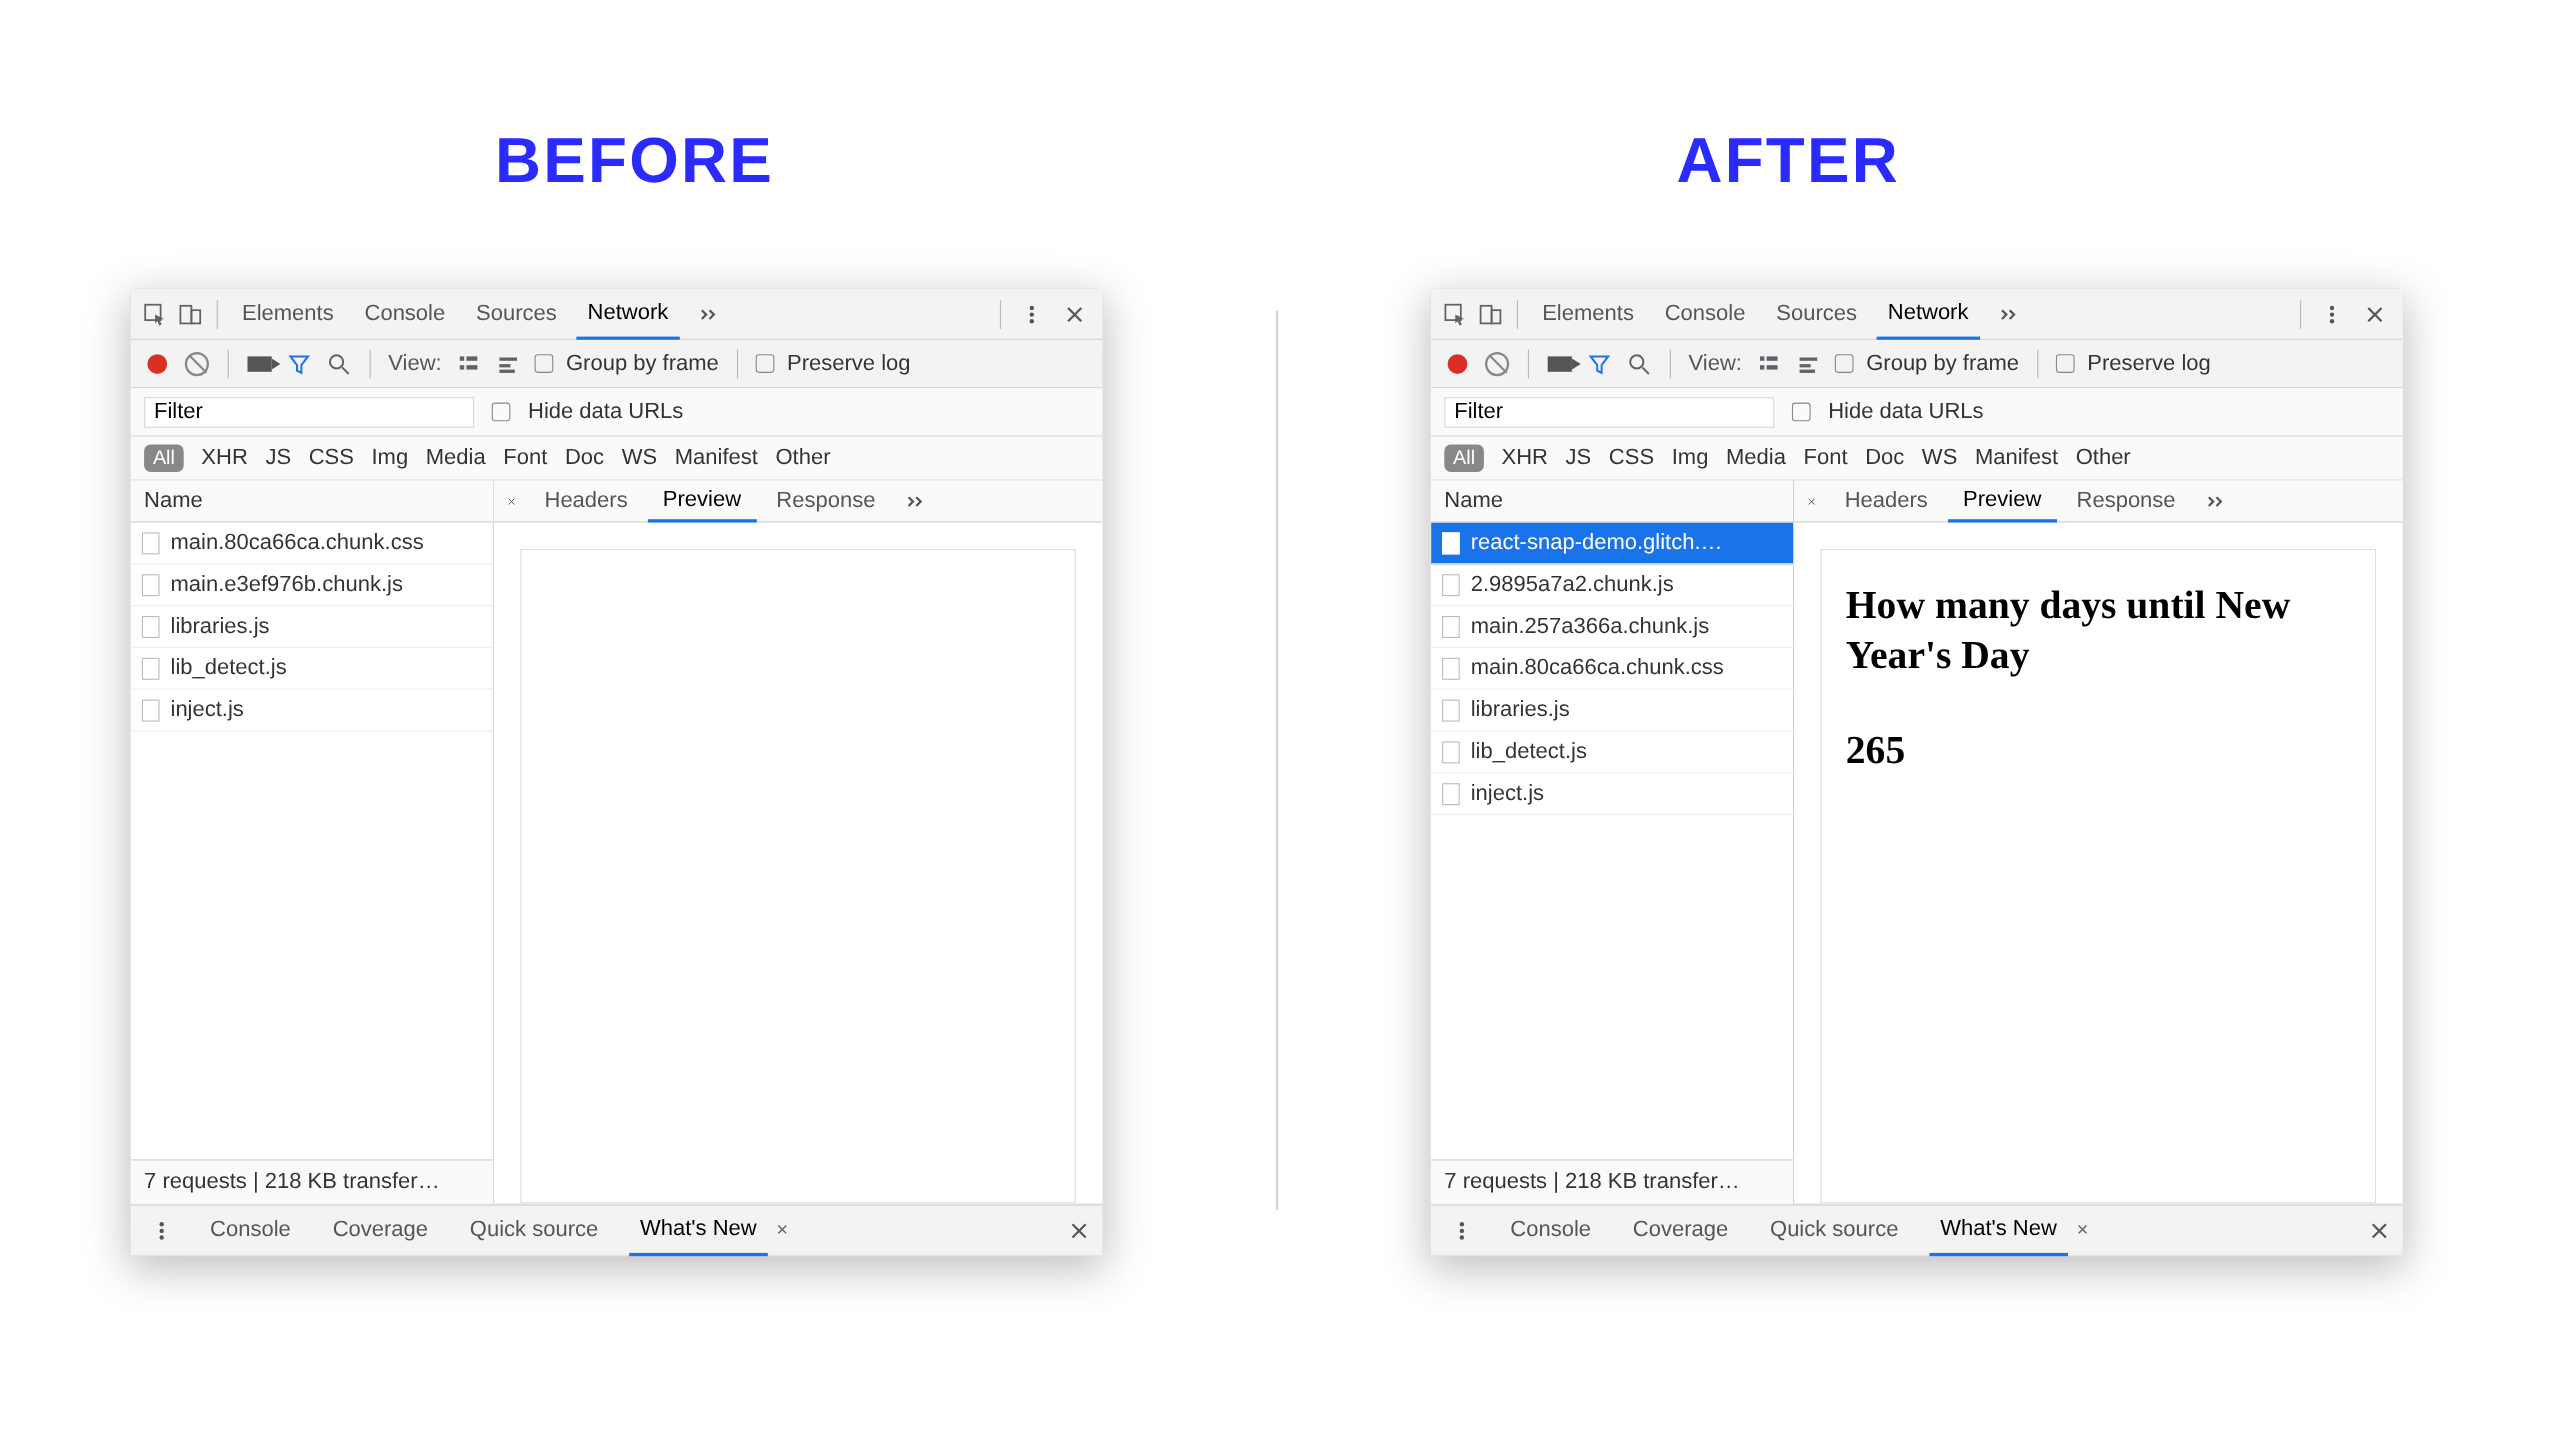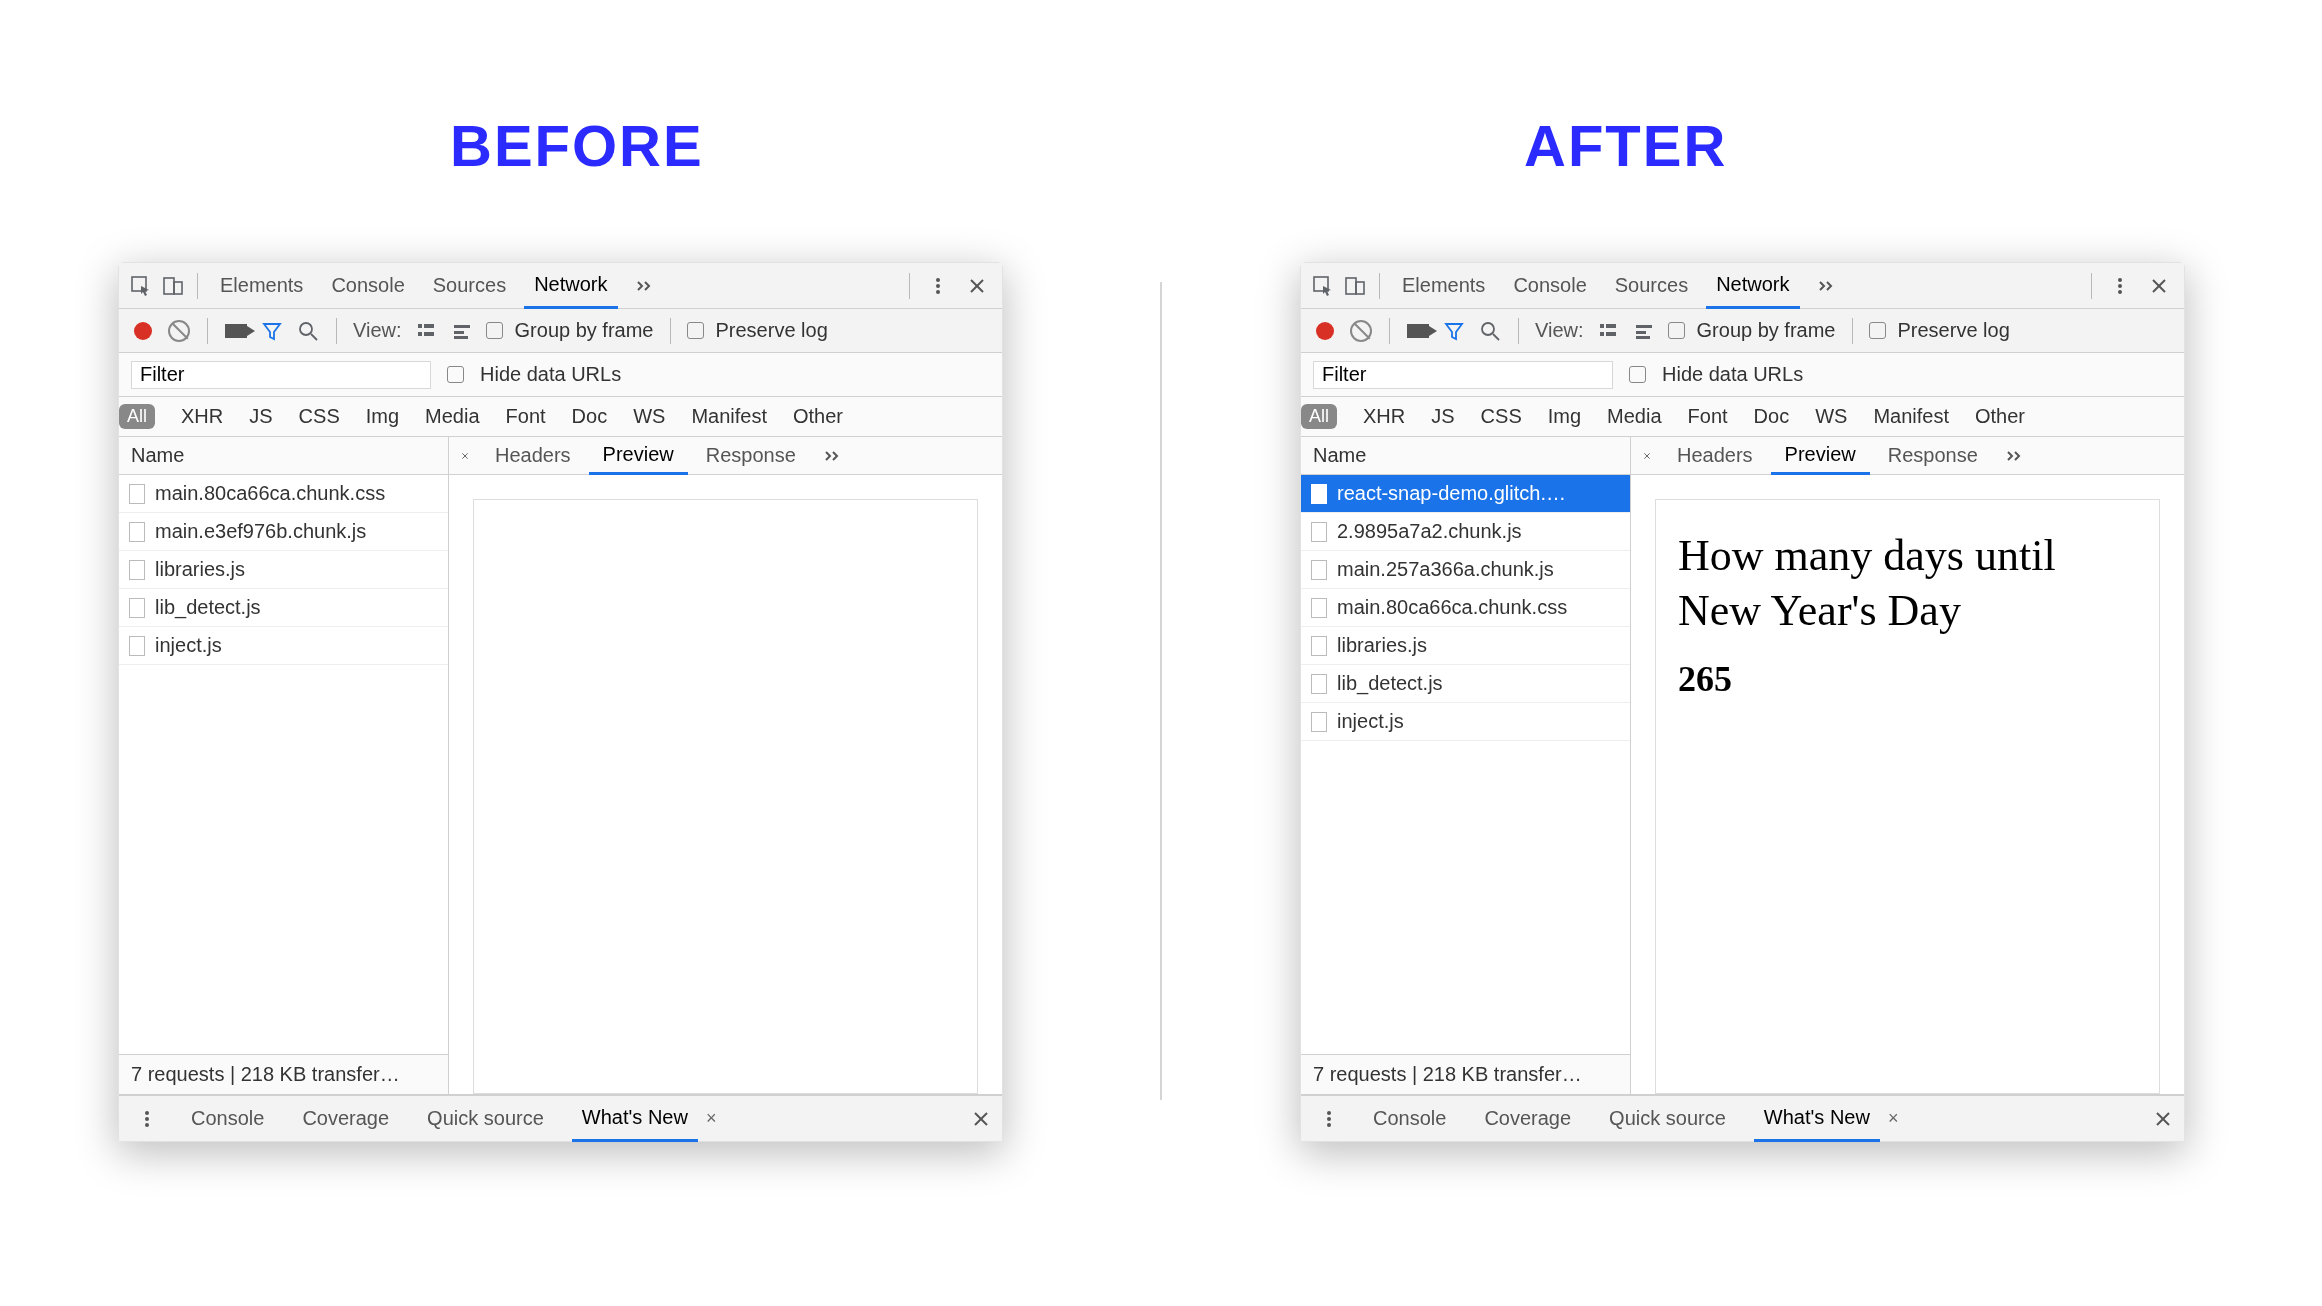--- a/index.html
+++ b/index.html
@@ -44,21 +44,21 @@
   .cam{width:22px;height:14px;background:#555;position:relative}
   .cam::after{content:"";position:absolute;right:-8px;top:2px;border-left:8px solid #555;border-top:5px solid transparent;border-bottom:5px solid transparent}
   .funnel{color:#1a73e8}
   .cbox{width:17px;height:17px;border:1.5px solid #888;border-radius:3px;flex:0 0 auto}
   .lbl{color:#333}
 
   
   .filterrow{display:flex;align-items:center;height:44px;border-bottom:1px solid var(--border);padding:0 12px;gap:16px;background:var(--bg-light)}
   .filterinput{flex:0 0 300px;height:28px;border:1px solid #d8d8d8;padding:0 8px;color:#000000;background:#fff;display:flex;align-items:center}
   
-  .typerow{display:flex;align-items:center;height:40px;border-bottom:1px solid var(--border);padding:0 0;gap:26px;background:var(--bg-light)}
+  .typerow{display:flex;align-items:center;height:40px;border-bottom:1px solid var(--border);padding:0 12px;gap:16px;background:var(--bg-light)}
   .pill{background:#888;color:#fff;border-radius:6px;padding:2px 8px;font-size:18px}
   .typeitem{color:#333;cursor:pointer}
 
   
   .main{flex:1;display:flex;min-height:0;border-bottom:1px solid var(--border)}
   .left{flex:0 0 330px;display:flex;flex-direction:column;border-right:1px solid var(--border);background:#fff}
   .left .hdr{height:38px;display:flex;align-items:center;padding:0 12px;border-bottom:1px solid var(--border);background:var(--bg-light);font-weight:400;color:#333}
   .reqlist{flex:1;overflow:hidden}
   .reqrow{height:38px;display:flex;align-items:center;padding:0 10px;gap:10px;border-bottom:1px solid #eee;white-space:nowrap;overflow:hidden;text-overflow:ellipsis}
   .reqrow.sel{background:var(--selected);color:var(--selected-text)}
@@ -66,21 +66,21 @@
   .reqrow.sel .pageicon{border-color:#fff;background:#fff}
   .reqrow:not(.sel) .pageicon{border-color:#bbb}
   .left .status{height:40px;display:flex;align-items:center;padding:0 12px;background:var(--bg-light);border-top:1px solid var(--border);color:#333;white-space:nowrap;overflow:hidden;text-overflow:ellipsis}
 
   .right{flex:1;display:flex;flex-direction:column;background:#fff}
   .right .subtabs{height:38px;display:flex;align-items:center;border-bottom:1px solid var(--border);background:var(--bg-light);gap:4px;padding:0 4px}
   .subtab{padding:0 14px;height:38px;display:flex;align-items:center;color:#555;cursor:pointer}
   .subtab.active{color:#000;border-bottom:3px solid var(--tab-active)}
   .previewarea{flex:1;padding:24px 24px 0 24px;overflow:hidden}
   .previewframe{width:100%;height:100%;border:1px solid #ddd;background:#fff;padding:28px 22px;font-family:Georgia,"Times New Roman",serif;color:#000}
-  .previewframe h1{margin:0 0 20px 0;font-size:44px;font-weight:400;line-height:1.25}
+  .previewframe h1{margin:0 0 43px 0;font-size:36px;font-weight:700;line-height:1.25}
   .previewframe h2{margin:0;font-size:36px;font-weight:700}
 
   
   .drawer{height:46px;display:flex;align-items:center;padding:0 12px;gap:18px;background:var(--bg-toolbar);border-top:1px solid var(--border)}
   .drawer .tab{height:46px}
   .drawer .close-small{color:#666;font-size:18px;margin-left:-10px}
 
   svg{display:block}
 </style>
 </head>

